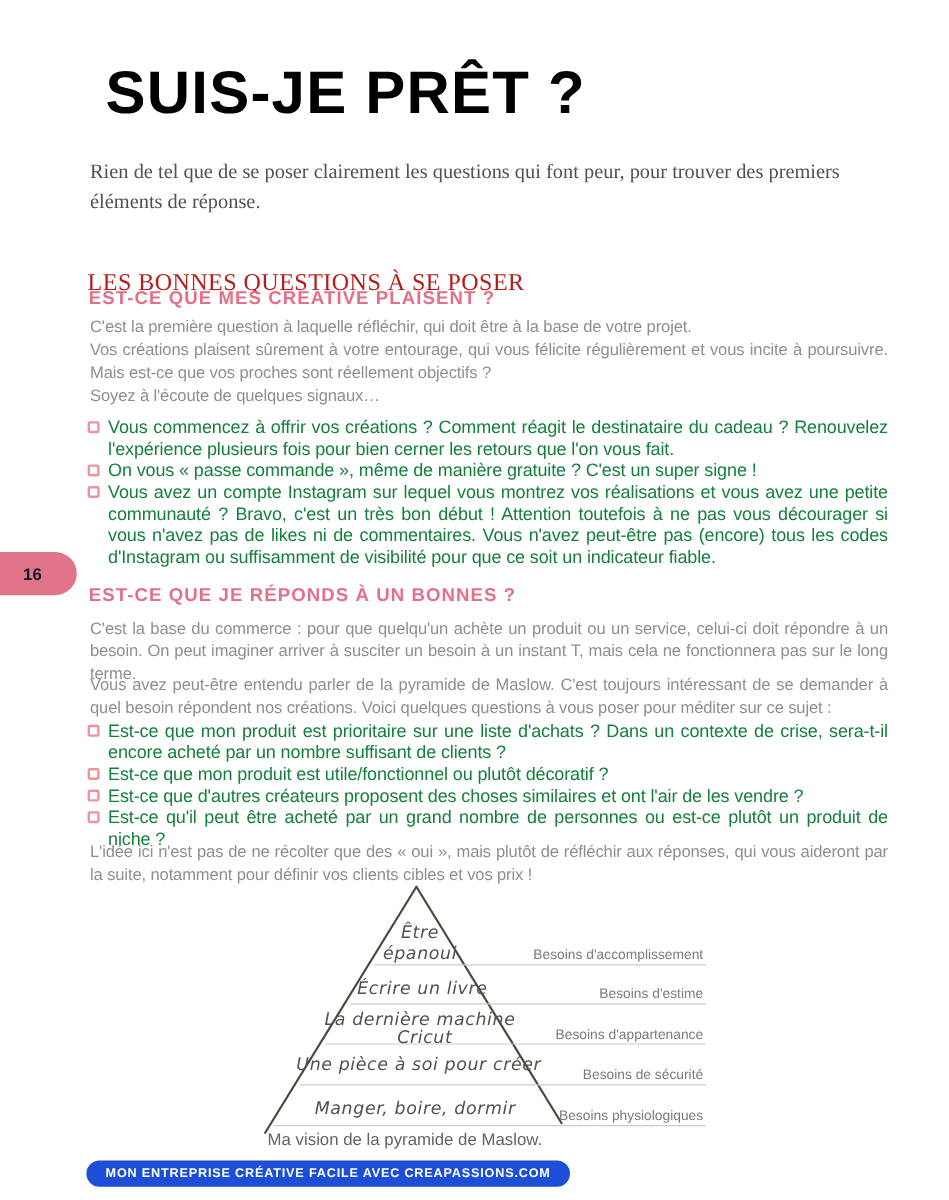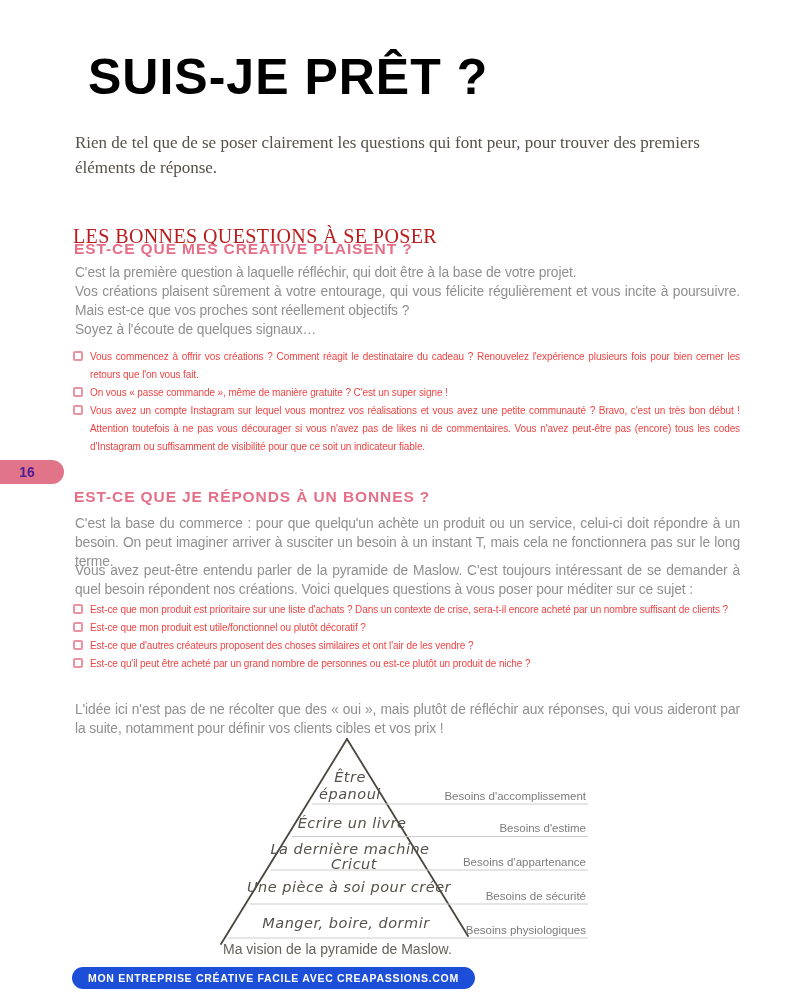--- a/index.html
+++ b/index.html
@@ -55,21 +55,21 @@
 
   
   ul.checklist {
     position: absolute; left: 73px; width: 667px;
     list-style: none;
   }
   ul.checklist.l1 { top: 348px; }
   ul.checklist.l2 { top: 601px; }
   ul.checklist li {
     position: relative; padding-left: 17px;
-    font-size: 10px; line-height: 18px; color: #ef4444;
+    font-size: 15px; line-height: 18px; color: #15803d;
     letter-spacing: -0.1px; text-align: justify;
   }
   .checkbox {
     position: absolute; left: 0; top: 3px;
     width: 10px; height: 10px;
     border: 2px solid #EC93A2; border-radius: 2px;
     background: #ffffff;
   }
 
   
@@ -86,26 +86,26 @@
     font-size: 11.5px; fill: #7B7B7B; font-style: normal;
   }
   .fig-caption {
     position: absolute; left: 223px; top: 941px;
     font-size: 14px; color: #66625C;
   }
 
   
   .page-tab {
     position: absolute; left: 0; top: 460px;
-    width: 64px; height: 24px;
+    width: 64px; height: 36px;
     background: #E2748A;
     border-radius: 0 18px 18px 0;
     display: flex; align-items: center; justify-content: center;
     padding-right: 10px;
-    color: #4c1d95; font-size: 14px; font-weight: bold;
+    color: #0f172a; font-size: 14px; font-weight: bold;
   }
   .footer-pill {
     position: absolute; left: 72px; top: 967px;
     height: 22px; padding: 0 16px;
     background: #1d4ed8; border-radius: 11px;
     display: inline-flex; align-items: center;
     color: #ffffff; font-size: 10.5px; font-weight: bold;
     letter-spacing: 0.7px; white-space: nowrap;
   }
 </style>

